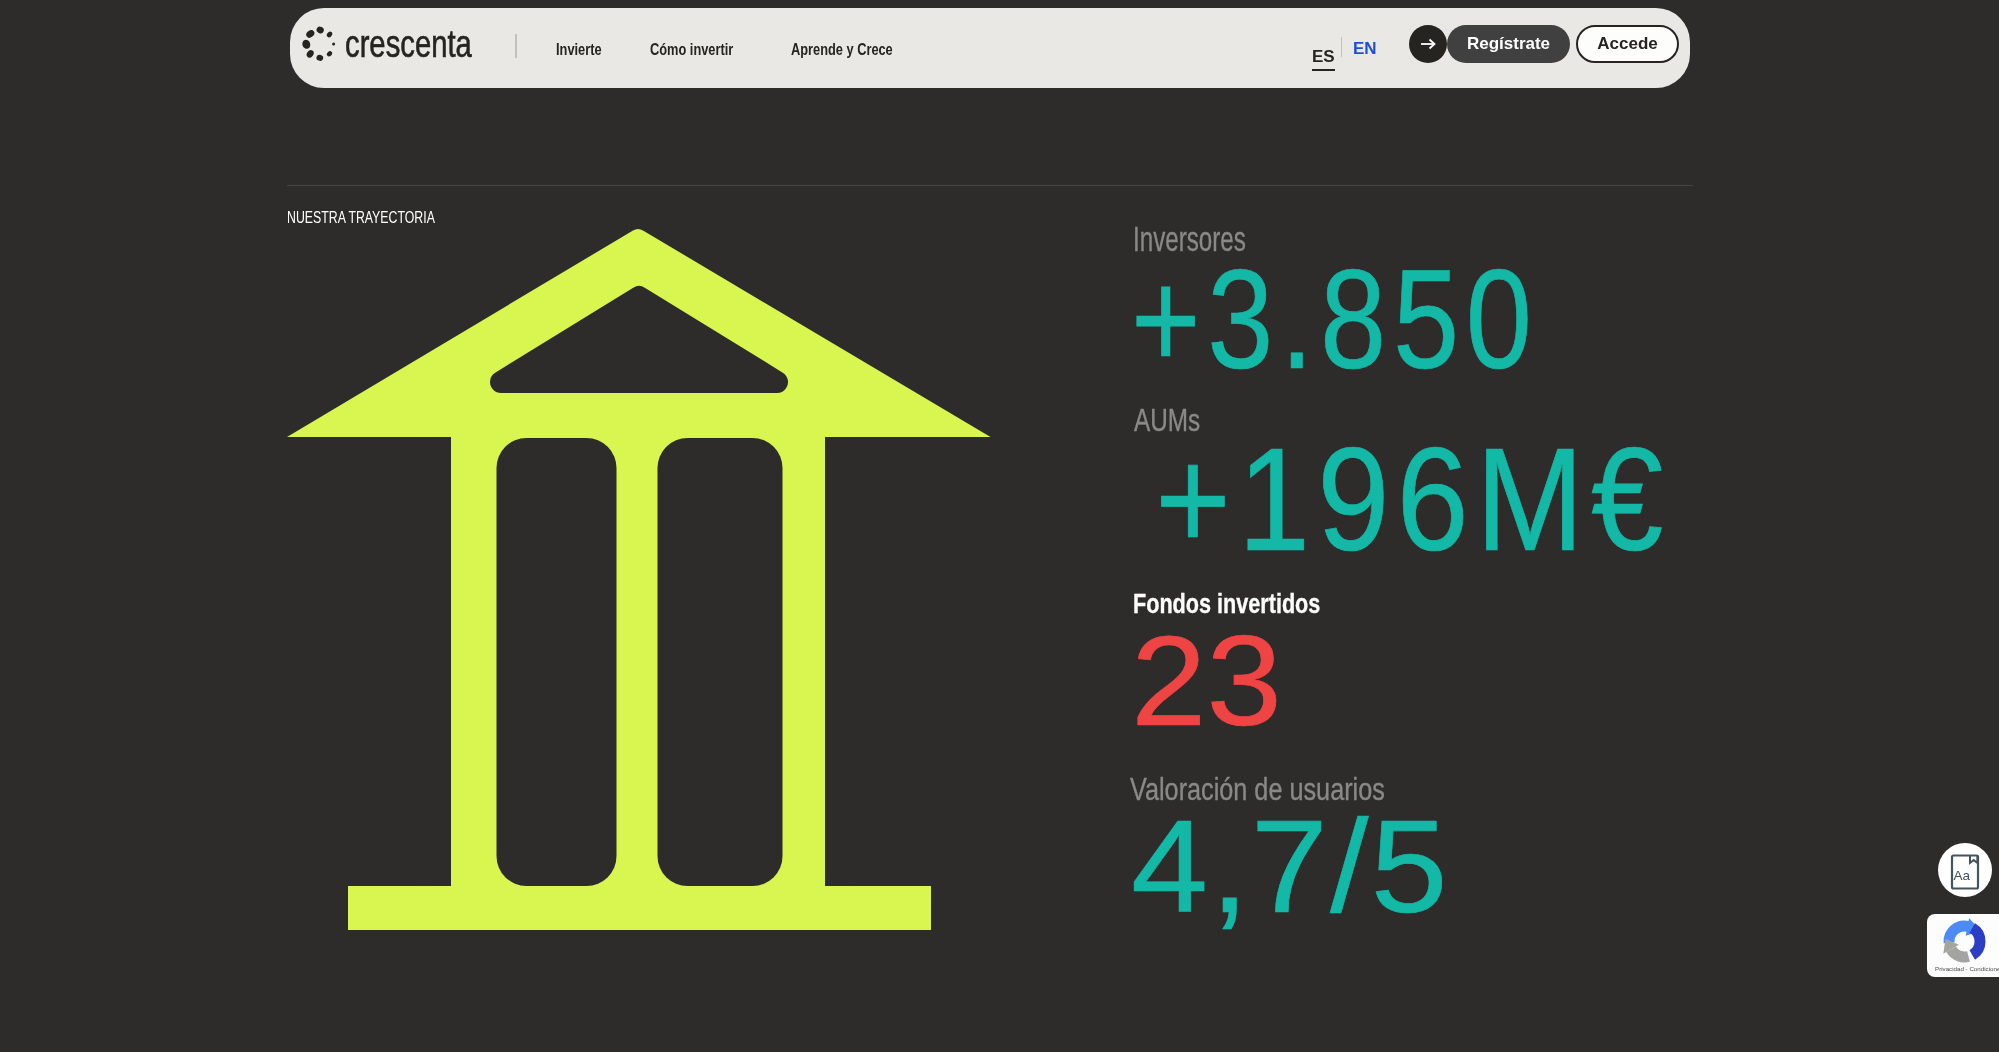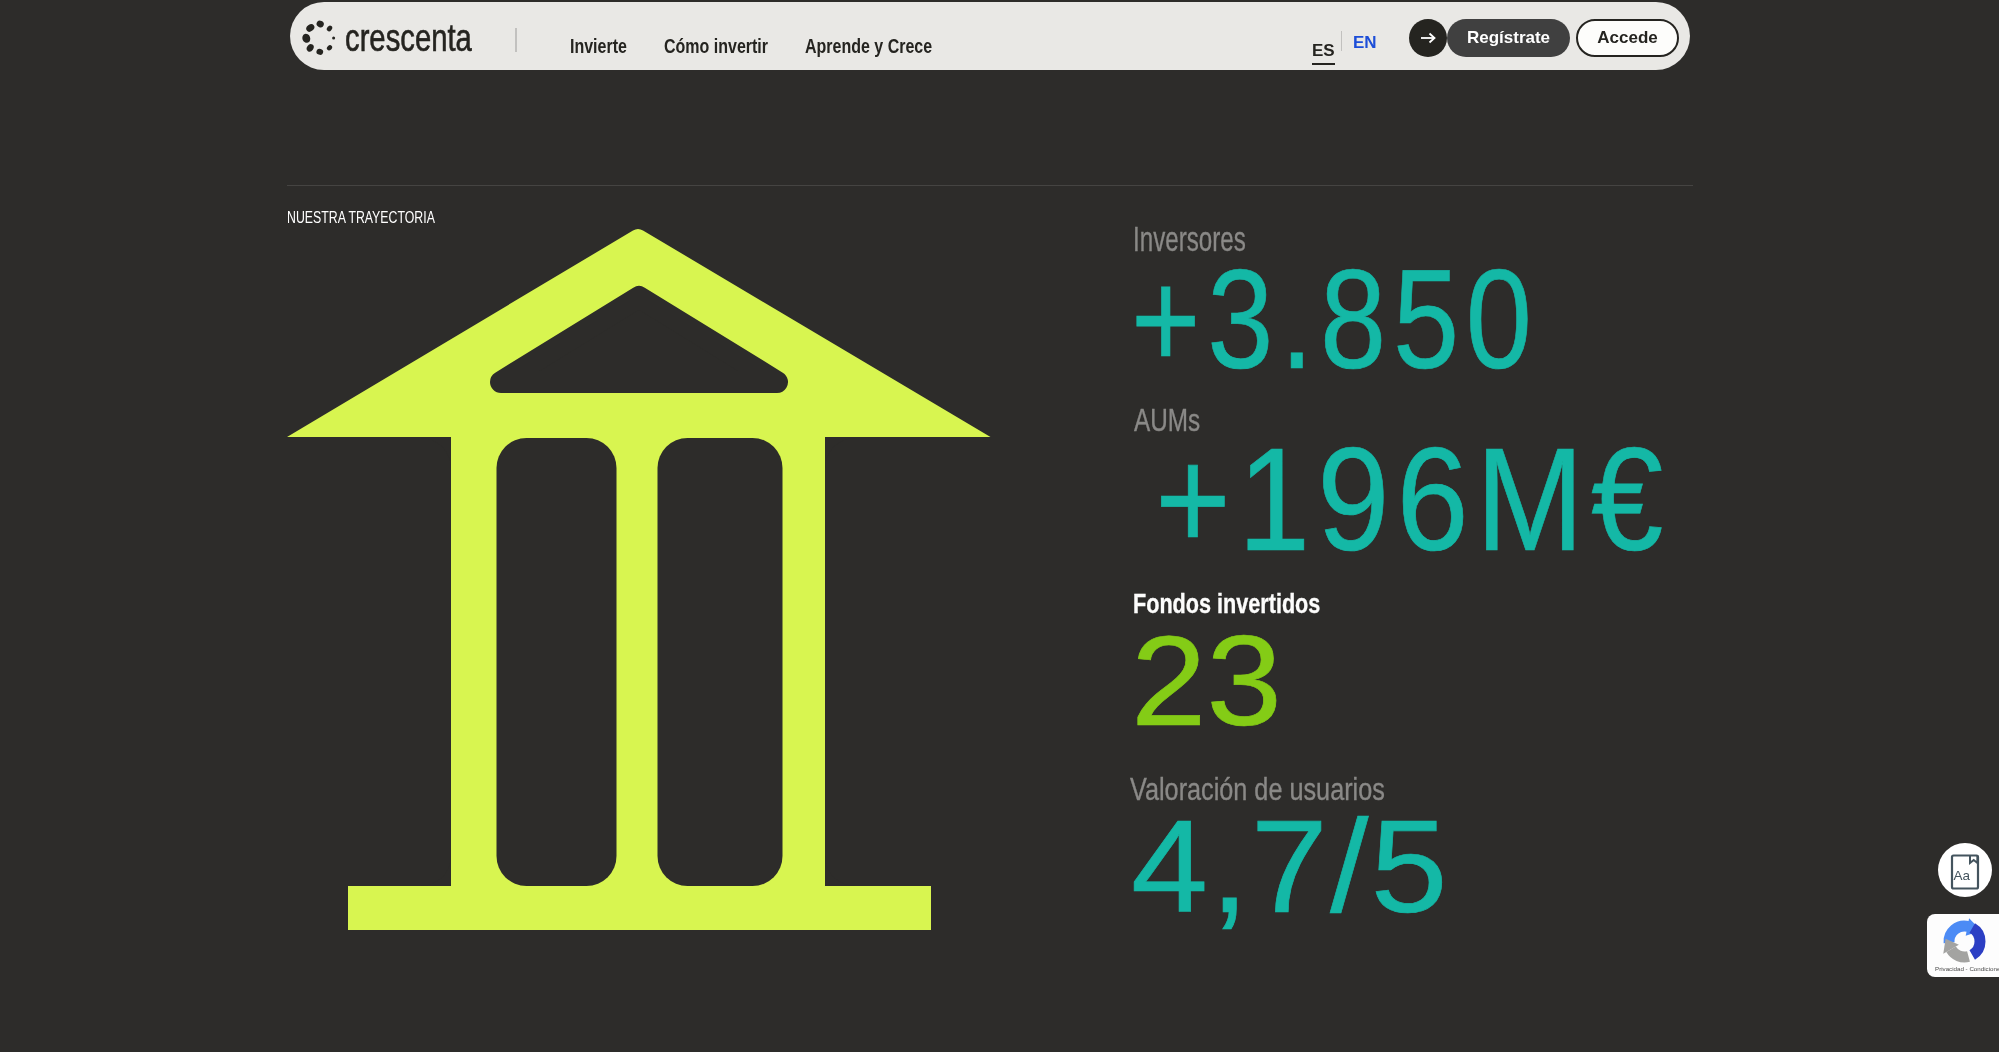--- a/index.html
+++ b/index.html
@@ -1,22 +1,22 @@
 <!DOCTYPE html>
 <html><head>
 <meta charset="utf-8">
 <style>
   html,body{margin:0;padding:0;}
   body{width:1999px;height:1052px;background:#2d2c2a;font-family:"Liberation Sans",sans-serif;position:relative;overflow:hidden;}
   .abs{position:absolute;line-height:1;}
   .sx{display:inline-block;transform-origin:left top;white-space:nowrap;}
 
   
-  .nav{position:absolute;left:290px;top:2px;width:1400px;height:68px;background:#e9e8e5;border-radius:34px;}
-  .navlink{position:absolute;top:33px;font-size:20px;font-weight:700;color:#252420;margin-left:14px;}
+  .nav{position:absolute;left:290px;top:8px;width:1400px;height:80px;background:#e9e8e5;border-radius:34px;}
+  .navlink{position:absolute;top:33px;font-size:16px;font-weight:700;color:#252420;}
   .vsep{position:absolute;left:515px;top:26px;width:2px;height:24px;background:#c2c1bf;}
   .lang{position:absolute;top:31px;font-size:17px;font-weight:700;color:#252420;}
   .pill{position:absolute;top:17px;height:38px;border-radius:20px;font-size:17px;font-weight:700;display:flex;align-items:center;justify-content:center;box-sizing:border-box;}
 
   
   .slabel{position:absolute;color:#8a8987;font-size:34px;font-weight:400;-webkit-text-stroke:0.35px currentColor;}
   .snum{position:absolute;color:#14b8a6;font-weight:400;-webkit-text-stroke:0.7px currentColor;}
 </style>
 </head>
 <body>
@@ -75,21 +75,21 @@
   </g>
 </svg>
 
 <div class="slabel" style="left:1133px;top:219px;font-size:35px;"><span class="sx" style="transform:scaleX(0.69);">Inversores</span></div>
 <div class="snum" style="left:1131px;top:238px;font-size:141px;"><span class="sx" style="transform:scaleX(0.844);letter-spacing:8px;">+3.850</span></div>
 
 <div class="slabel" style="left:1134px;top:402px;font-size:32px;"><span class="sx" style="transform:scaleX(0.76);">AUMs</span></div>
 <div class="snum" style="left:1131px;top:416px;font-size:146px;margin-left:24px;"><span class="sx" style="transform:scaleX(0.889);letter-spacing:8px;">+196M€</span></div>
 
 <div class="slabel" style="left:1133px;top:588px;font-size:28px;font-weight:700;color:#fdfdfc;"><span class="sx" style="transform:scaleX(0.772);">Fondos invertidos</span></div>
-<div class="snum" style="left:1131px;top:607px;font-size:128px;color:#84cc16;"><span class="sx" style="transform:scaleX(1.06);">23</span></div>
+<div class="snum" style="left:1131px;top:607px;font-size:128px;color:#ef4444;"><span class="sx" style="transform:scaleX(1.06);">23</span></div>
 
 <div class="slabel" style="left:1130px;top:772px;font-size:31px;"><span class="sx" style="transform:scaleX(0.814);">Valoración de usuarios</span></div>
 <div class="snum" style="left:1131px;top:791px;font-size:132px;"><span class="sx" style="transform:scaleX(1.05);letter-spacing:2px;">4,7/5</span></div>
 
 <div class="abs" style="left:1938px;top:843px;width:54px;height:54px;border-radius:50%;background:#ffffff;"></div>
 <svg class="abs" style="left:1938px;top:843px;" width="54" height="54" viewBox="-27 -27 54 54">
   <g fill="none" stroke="#44545e" stroke-width="2.2" transform="translate(0,2.5)">
     <rect x="-13" y="-17" width="26" height="33" rx="1.5"></rect>
     <path d="M 5 -17 L 5 -9.5 L 8.7 -12.5 L 12.4 -9.5 L 12.4 -17" stroke-width="2"></path>
   </g>

